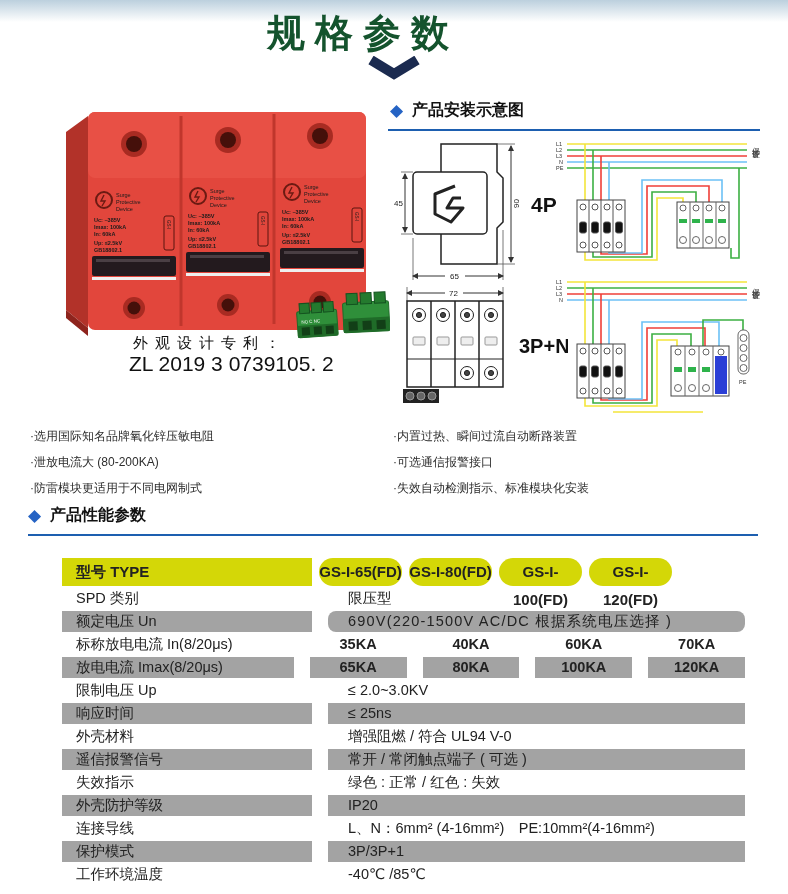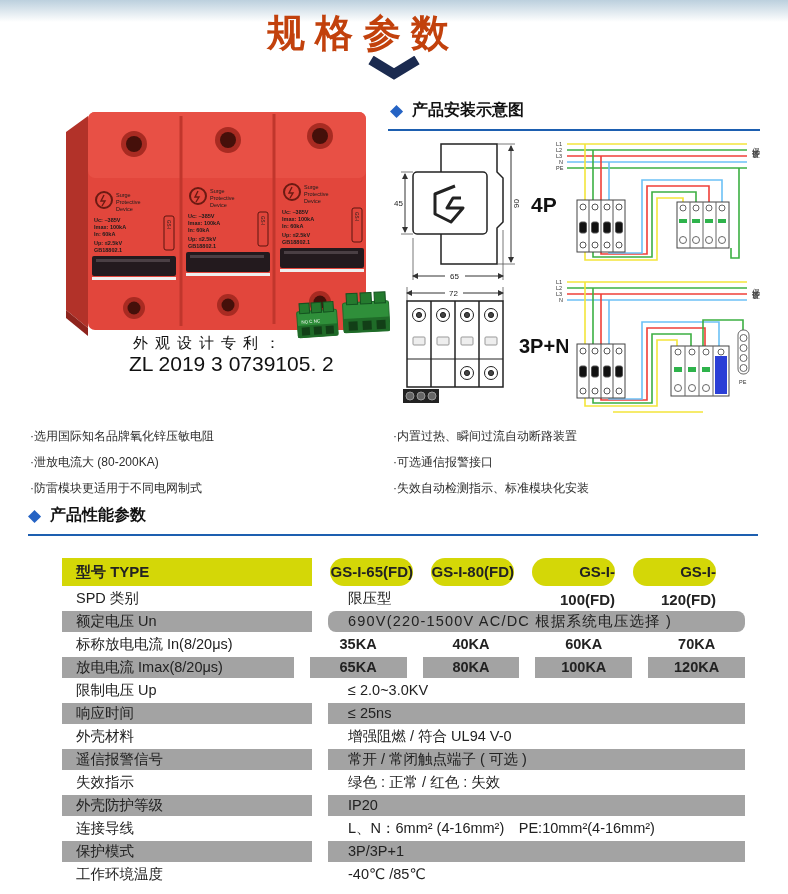--- a/index.html
+++ b/index.html
@@ -2,38 +2,38 @@
 <html><head>
 <meta charset="utf-8">
 <style>
   html,body{margin:0;padding:0;background:#fff;}
   body{font-family:"Liberation Sans","DejaVu Sans",sans-serif;color:#222;}
   #page{position:relative;width:788px;height:894px;background:#fff;overflow:hidden;}
   .top-fade{position:absolute;top:0;left:0;width:788px;height:22px;
     background:linear-gradient(180deg,rgba(171,196,213,.8),rgba(255,255,255,0));}
   
   .page-title{position:absolute;top:8px;left:0;width:726px;text-align:center;
-    font-size:38px;font-weight:bold;letter-spacing:10px;color:#c2410c;}
+    font-size:38px;font-weight:bold;letter-spacing:10px;color:#14532d;}
   .chevron{position:absolute;top:56px;left:364px;}
   
   .sec-head{position:absolute;display:flex;align-items:center;gap:9px;
     font-size:16px;font-weight:bold;color:#111;}
   .diamond{color:#2563c4;font-size:17px;line-height:1;}
   .blue-rule{position:absolute;height:2px;background:#1d5fb0;}
   
   .patent-1{position:absolute;top:334px;left:133px;font-size:15px;letter-spacing:7px;color:#111;}
   .patent-2{position:absolute;top:352px;left:129px;font-size:21px;color:#111;}
   
   .bullets{position:absolute;top:423px;font-size:12px;color:#2d2d2d;line-height:26px;}
   .bullets div{white-space:nowrap;}
   
   .spec-table{position:absolute;left:62px;top:558px;width:683px;}
-  .thead{display:flex;gap:18px;height:28px;line-height:28px;font-weight:bold;font-size:15px;}
+  .thead{display:flex;gap:7px;height:28px;line-height:28px;font-weight:bold;font-size:15px;}
   .thead .lab{width:250px;padding-left:14px;box-sizing:border-box;background:#d4d707;}
-  .thead .cell{width:83px;text-align:right;background:#d4d707;border-radius:14px;}
+  .thead .cell{width:83px;text-align:center;background:#d4d707;border-radius:14px;}
   .trow{display:flex;gap:16px;height:21px;line-height:21px;font-size:14.5px;margin-top:2px;}
   .trow .lab{width:250px;padding-left:14px;box-sizing:border-box;}
   .trow .span{flex:1;padding-left:20px;box-sizing:border-box;}
   .trow .cell{width:105px;text-align:center;font-weight:bold;}
   .trow.gray .lab,.trow.gray .span,.trow.gray .cell{background:#a3a3a3;}
   .trow .span.ls{letter-spacing:1.2px;border-radius:8px;}
   
   .abs{position:absolute;}
   svg{display:block;font-family:inherit;}
   .side-label{position:absolute;writing-mode:vertical-rl;font-size:8px;color:#444;letter-spacing:1px;}

